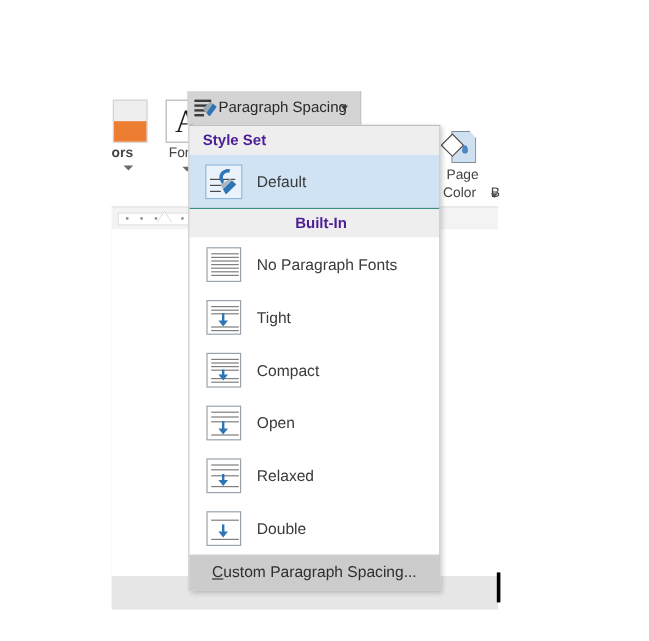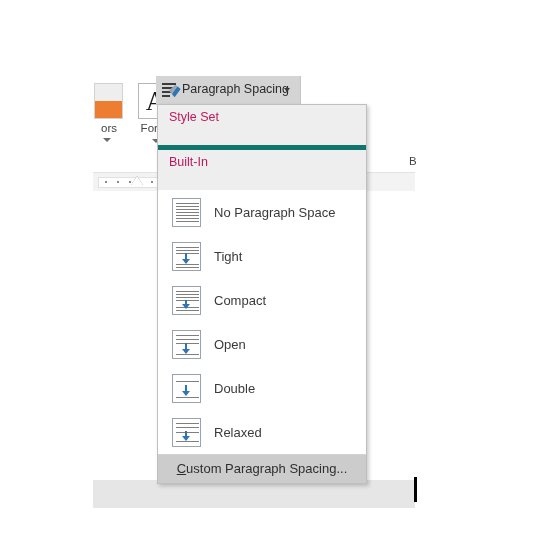--- a/index.html
+++ b/index.html
@@ -119,24 +119,25 @@
     bottom: 0;
     width: 100%;
     height: 17px;
     background: #ed7d31;
   }
   #colors-label {
     position: absolute;
     left: 0px;
     top: 41px;
     width: 32px;
-    text-align: center;
+    text-align: left;
     font-size: 11.5px;
     color: #444444;
     white-space: nowrap;
+    font-weight: bold;
   }
   #colors-caret {
     position: absolute;
     left: 10px;
     top: 57px;
     width: 0; height: 0;
     border-left: 4px solid transparent;
     border-right: 4px solid transparent;
     border-top: 4px solid #6b6b6b;
   }
@@ -426,29 +427,29 @@
     left: 157px;
     top: 104px;
     width: 210px;
     background: #ffffff;
     border: 1px solid #bfbfbf;
     box-shadow: 2px 2px 4px rgba(0,0,0,0.20);
     box-sizing: border-box;
     z-index: 40;
   }
   .menu-section-header {
-    height: 40px;
+    height: 24px;
     line-height: 24px;
     padding-left: 11px;
     background: #eeeeee;
     font-size: 12.5px;
-    font-weight: normal;
-    color: #be185d;
-  }
-  #section-built-in { border-top: 5px solid #0f766e; }
+    font-weight: bold;
+    color: #4c1d95;
+  }
+  #section-built-in { border-top: 1px solid #0f766e; text-align: center; }
 
   .menu-item {
     position: relative;
     height: 44px;
     display: flex;
     align-items: center;
     background: #ffffff;
   }
   .menu-item.selected {
     background: #cfe3f5;
@@ -591,20 +592,30 @@
         </div>
         <div id="para-spacing-label">Paragraph Spacing</div>
         <div id="para-spacing-caret"></div>
       </div>
 
       <div id="watermark-icon">
         <div class="sheet"></div>
         <div class="mark">A</div>
       </div>
 
+      <div id="page-color-group">
+        <div id="page-color-icon">
+          <div class="sheet"></div>
+          <div class="bucket"></div>
+          <div class="drip"></div>
+        </div>
+        <div id="page-color-label1">Page</div>
+        <div id="page-color-label2">Color</div>
+        <div id="page-color-caret"></div>
+      </div>
 
       <div id="borders-label">B</div>
       <div id="group-name">ackgroun</div>
     </div>
 
     <div id="ruler">
       <div id="ruler-track"></div>
       <div id="ruler-track-right"></div>
       <div class="tick" style="left:12px"></div>
       <div class="tick" style="left:24px"></div>
@@ -617,36 +628,48 @@
     <div id="canvas">
       <div id="page"></div>
     </div>
 
   </div>
 
   <div id="spacing-menu">
 
     <div class="menu-section-header" id="section-style-set">Style Set</div>
 
+    <div class="menu-item selected">
+      <div class="thumb-wrap">
+        <div id="thumb-default">
+          <div class="dl dl1"></div>
+          <div class="dl dl2"></div>
+          <div class="dl dl3"></div>
+          <div class="undo"></div>
+          <div class="brush2"></div>
+        </div>
+      </div>
+      <div class="label">Default</div>
+    </div>
 
     <div class="menu-section-header" id="section-built-in">Built-In</div>
 
     <div class="menu-item">
       <div class="thumb-wrap">
         <div class="thumb">
           <div class="tline" style="top:4px"></div>
           <div class="tline" style="top:7px"></div>
           <div class="tline" style="top:10px"></div>
           <div class="tline" style="top:13px"></div>
           <div class="tline" style="top:16px"></div>
           <div class="tline" style="top:19px"></div>
           <div class="tline" style="top:22px"></div>
         </div>
       </div>
-      <div class="label">No Paragraph Space</div>
+      <div class="label">No Paragraph Fonts</div>
     </div>
 
     <div class="menu-item">
       <div class="thumb-wrap">
         <div class="thumb">
           <div class="tline" style="top:4px"></div>
           <div class="tline" style="top:7px"></div>
           <div class="tline" style="top:10px"></div>
           <div class="tline" style="top:21px"></div>
           <div class="tline" style="top:24px"></div>
@@ -683,43 +706,43 @@
           <div class="arrowstem" style="left:12.5px; top:12px; height:7px;"></div>
           <div class="arrow" style="left:9.5px; top:18px;"></div>
         </div>
       </div>
       <div class="label">Open</div>
     </div>
 
     <div class="menu-item">
       <div class="thumb-wrap">
         <div class="thumb">
-          <div class="tline" style="top:6px"></div>
-          <div class="tline" style="top:22px"></div>
-          <div class="arrowstem" style="left:12.5px; top:10px; height:7px;"></div>
-          <div class="arrow" style="left:9.5px; top:16px;"></div>
-        </div>
-      </div>
-      <div class="label">Double</div>
-    </div>
-
-    <div class="menu-item">
-      <div class="thumb-wrap">
-        <div class="thumb">
           <div class="tline" style="top:4px"></div>
           <div class="tline" style="top:8px"></div>
           <div class="tline" style="top:13px"></div>
           <div class="tline" style="top:22px"></div>
           <div class="arrowstem" style="left:12.5px; top:12px; height:6px;"></div>
           <div class="arrow" style="left:9.5px; top:17px;"></div>
         </div>
       </div>
       <div class="label">Relaxed</div>
     </div>
 
+    <div class="menu-item">
+      <div class="thumb-wrap">
+        <div class="thumb">
+          <div class="tline" style="top:6px"></div>
+          <div class="tline" style="top:22px"></div>
+          <div class="arrowstem" style="left:12.5px; top:10px; height:7px;"></div>
+          <div class="arrow" style="left:9.5px; top:16px;"></div>
+        </div>
+      </div>
+      <div class="label">Double</div>
+    </div>
+
     <div id="custom-spacing-item">
       <span class="ul-first">C</span><span>ustom Paragraph Spacing...</span>
     </div>
   </div>
 
   <div id="text-caret"></div>
 
 </div>
 
 </body></html>

